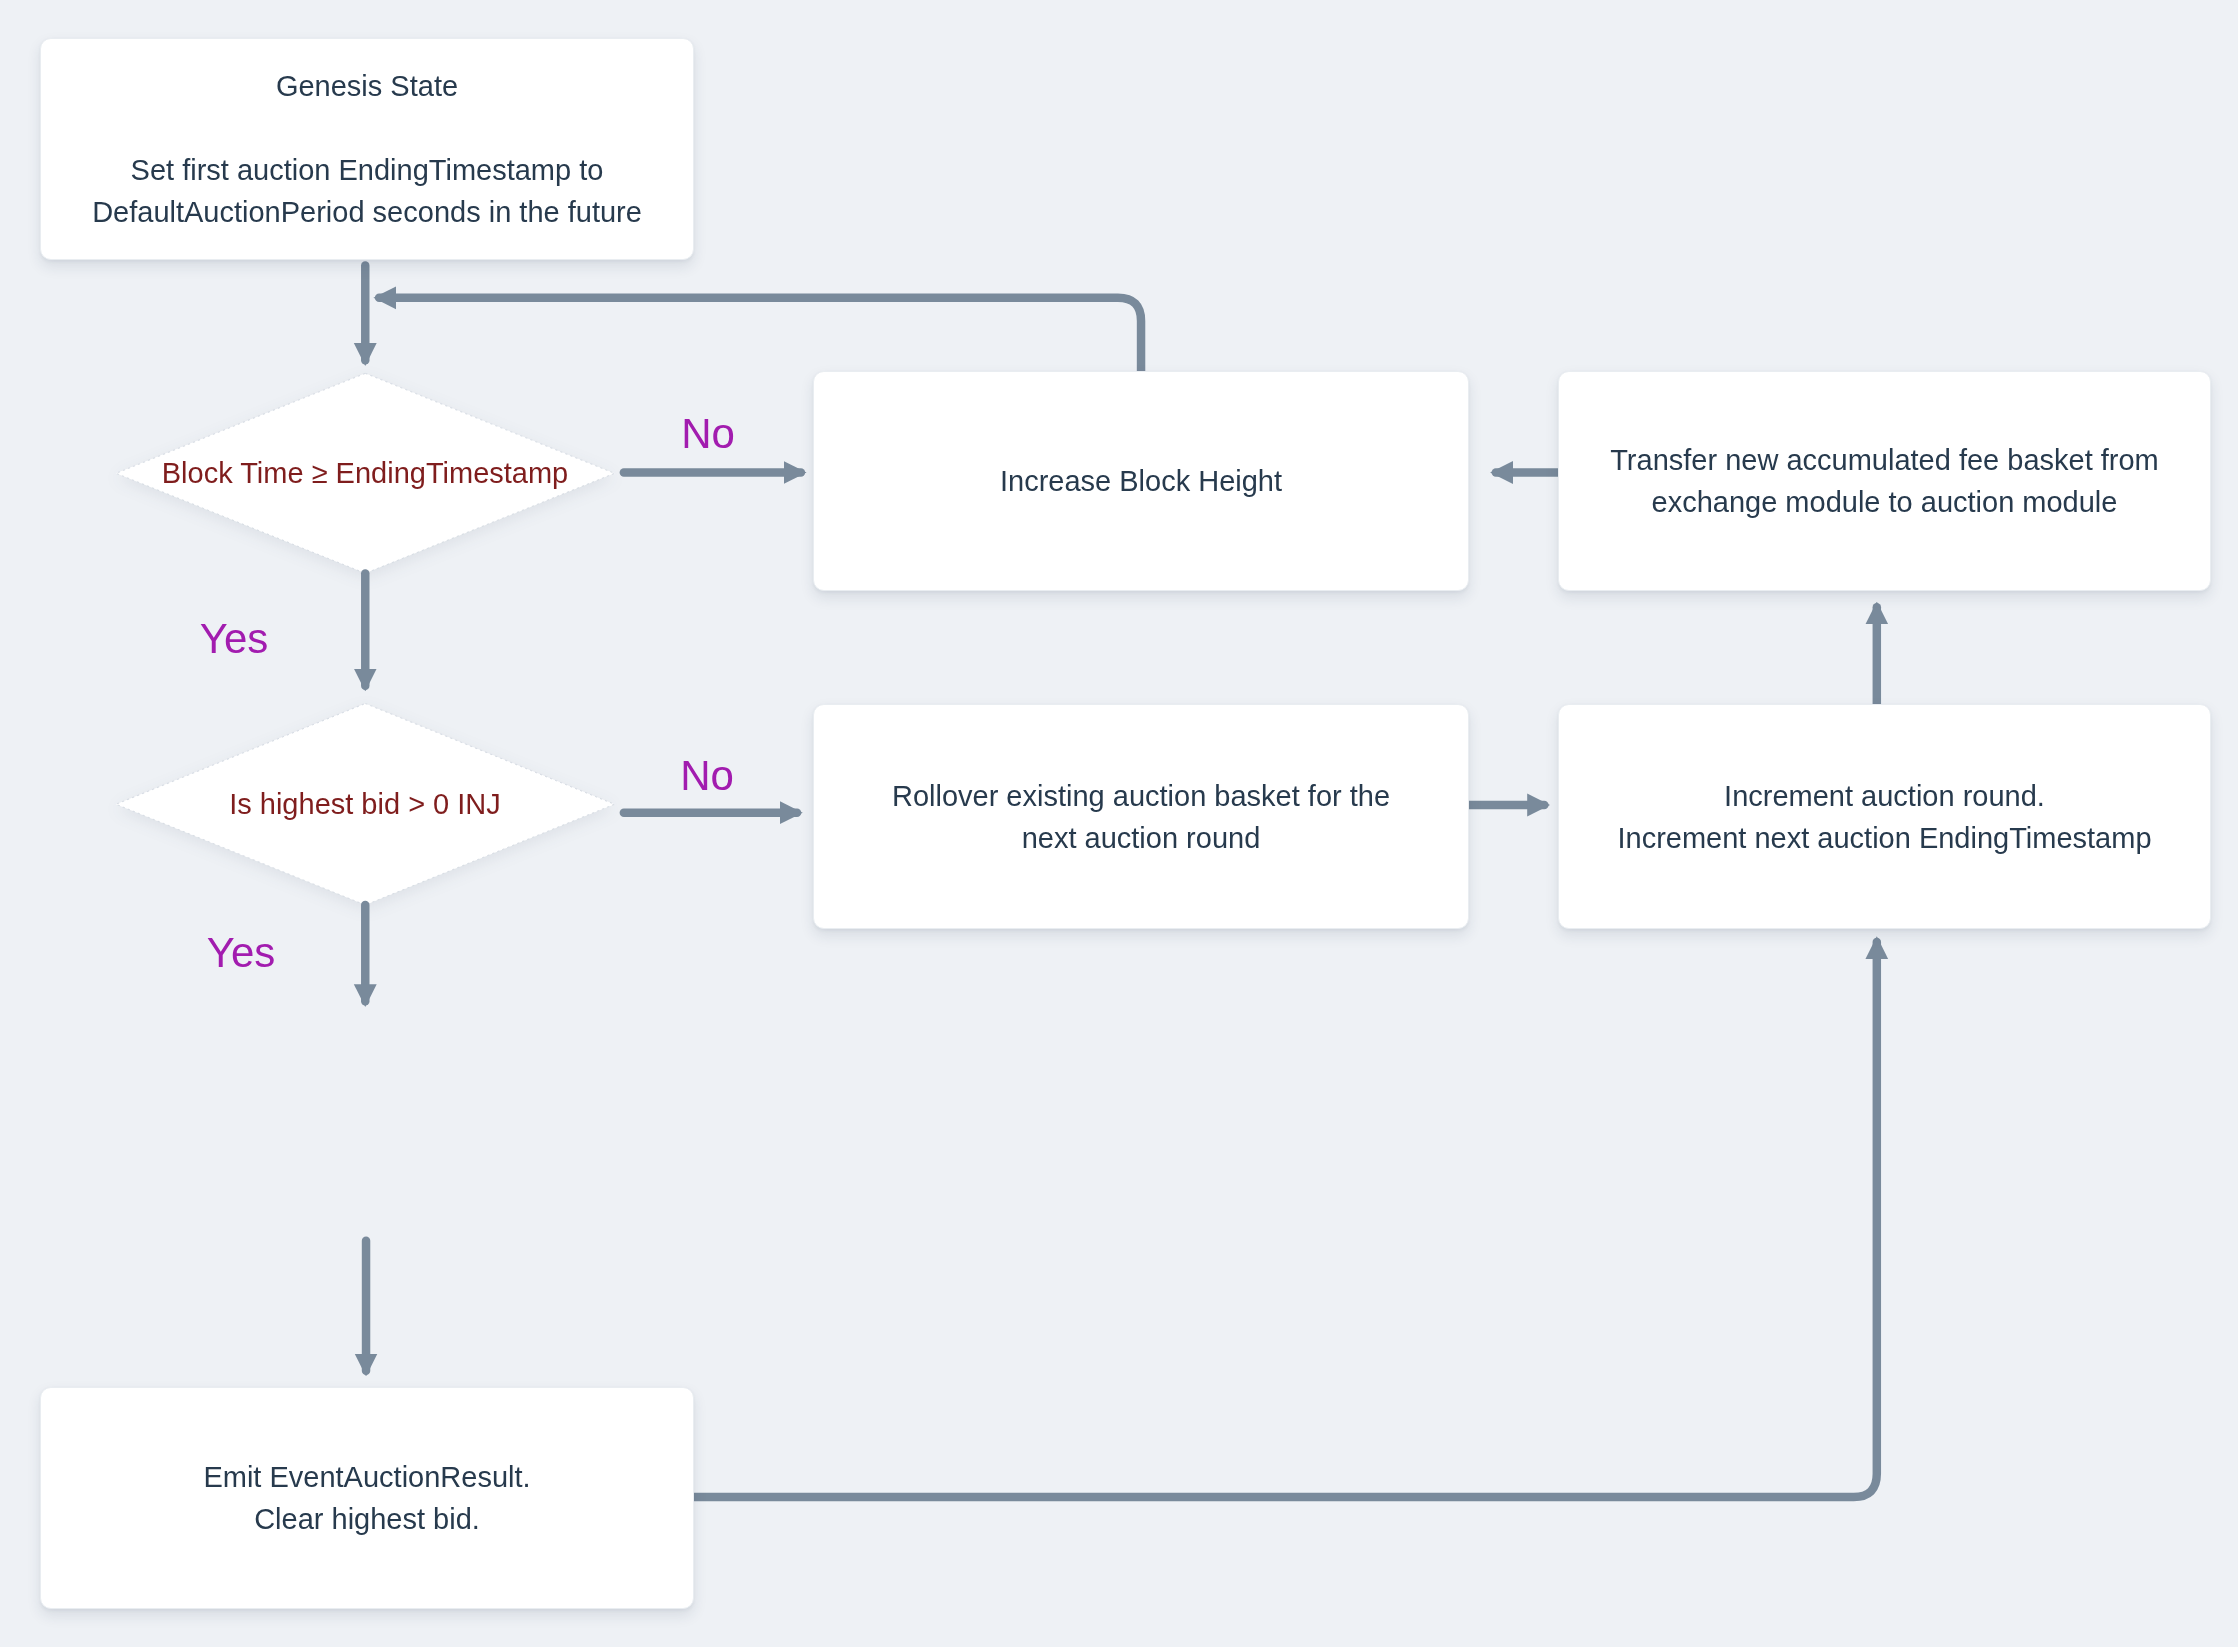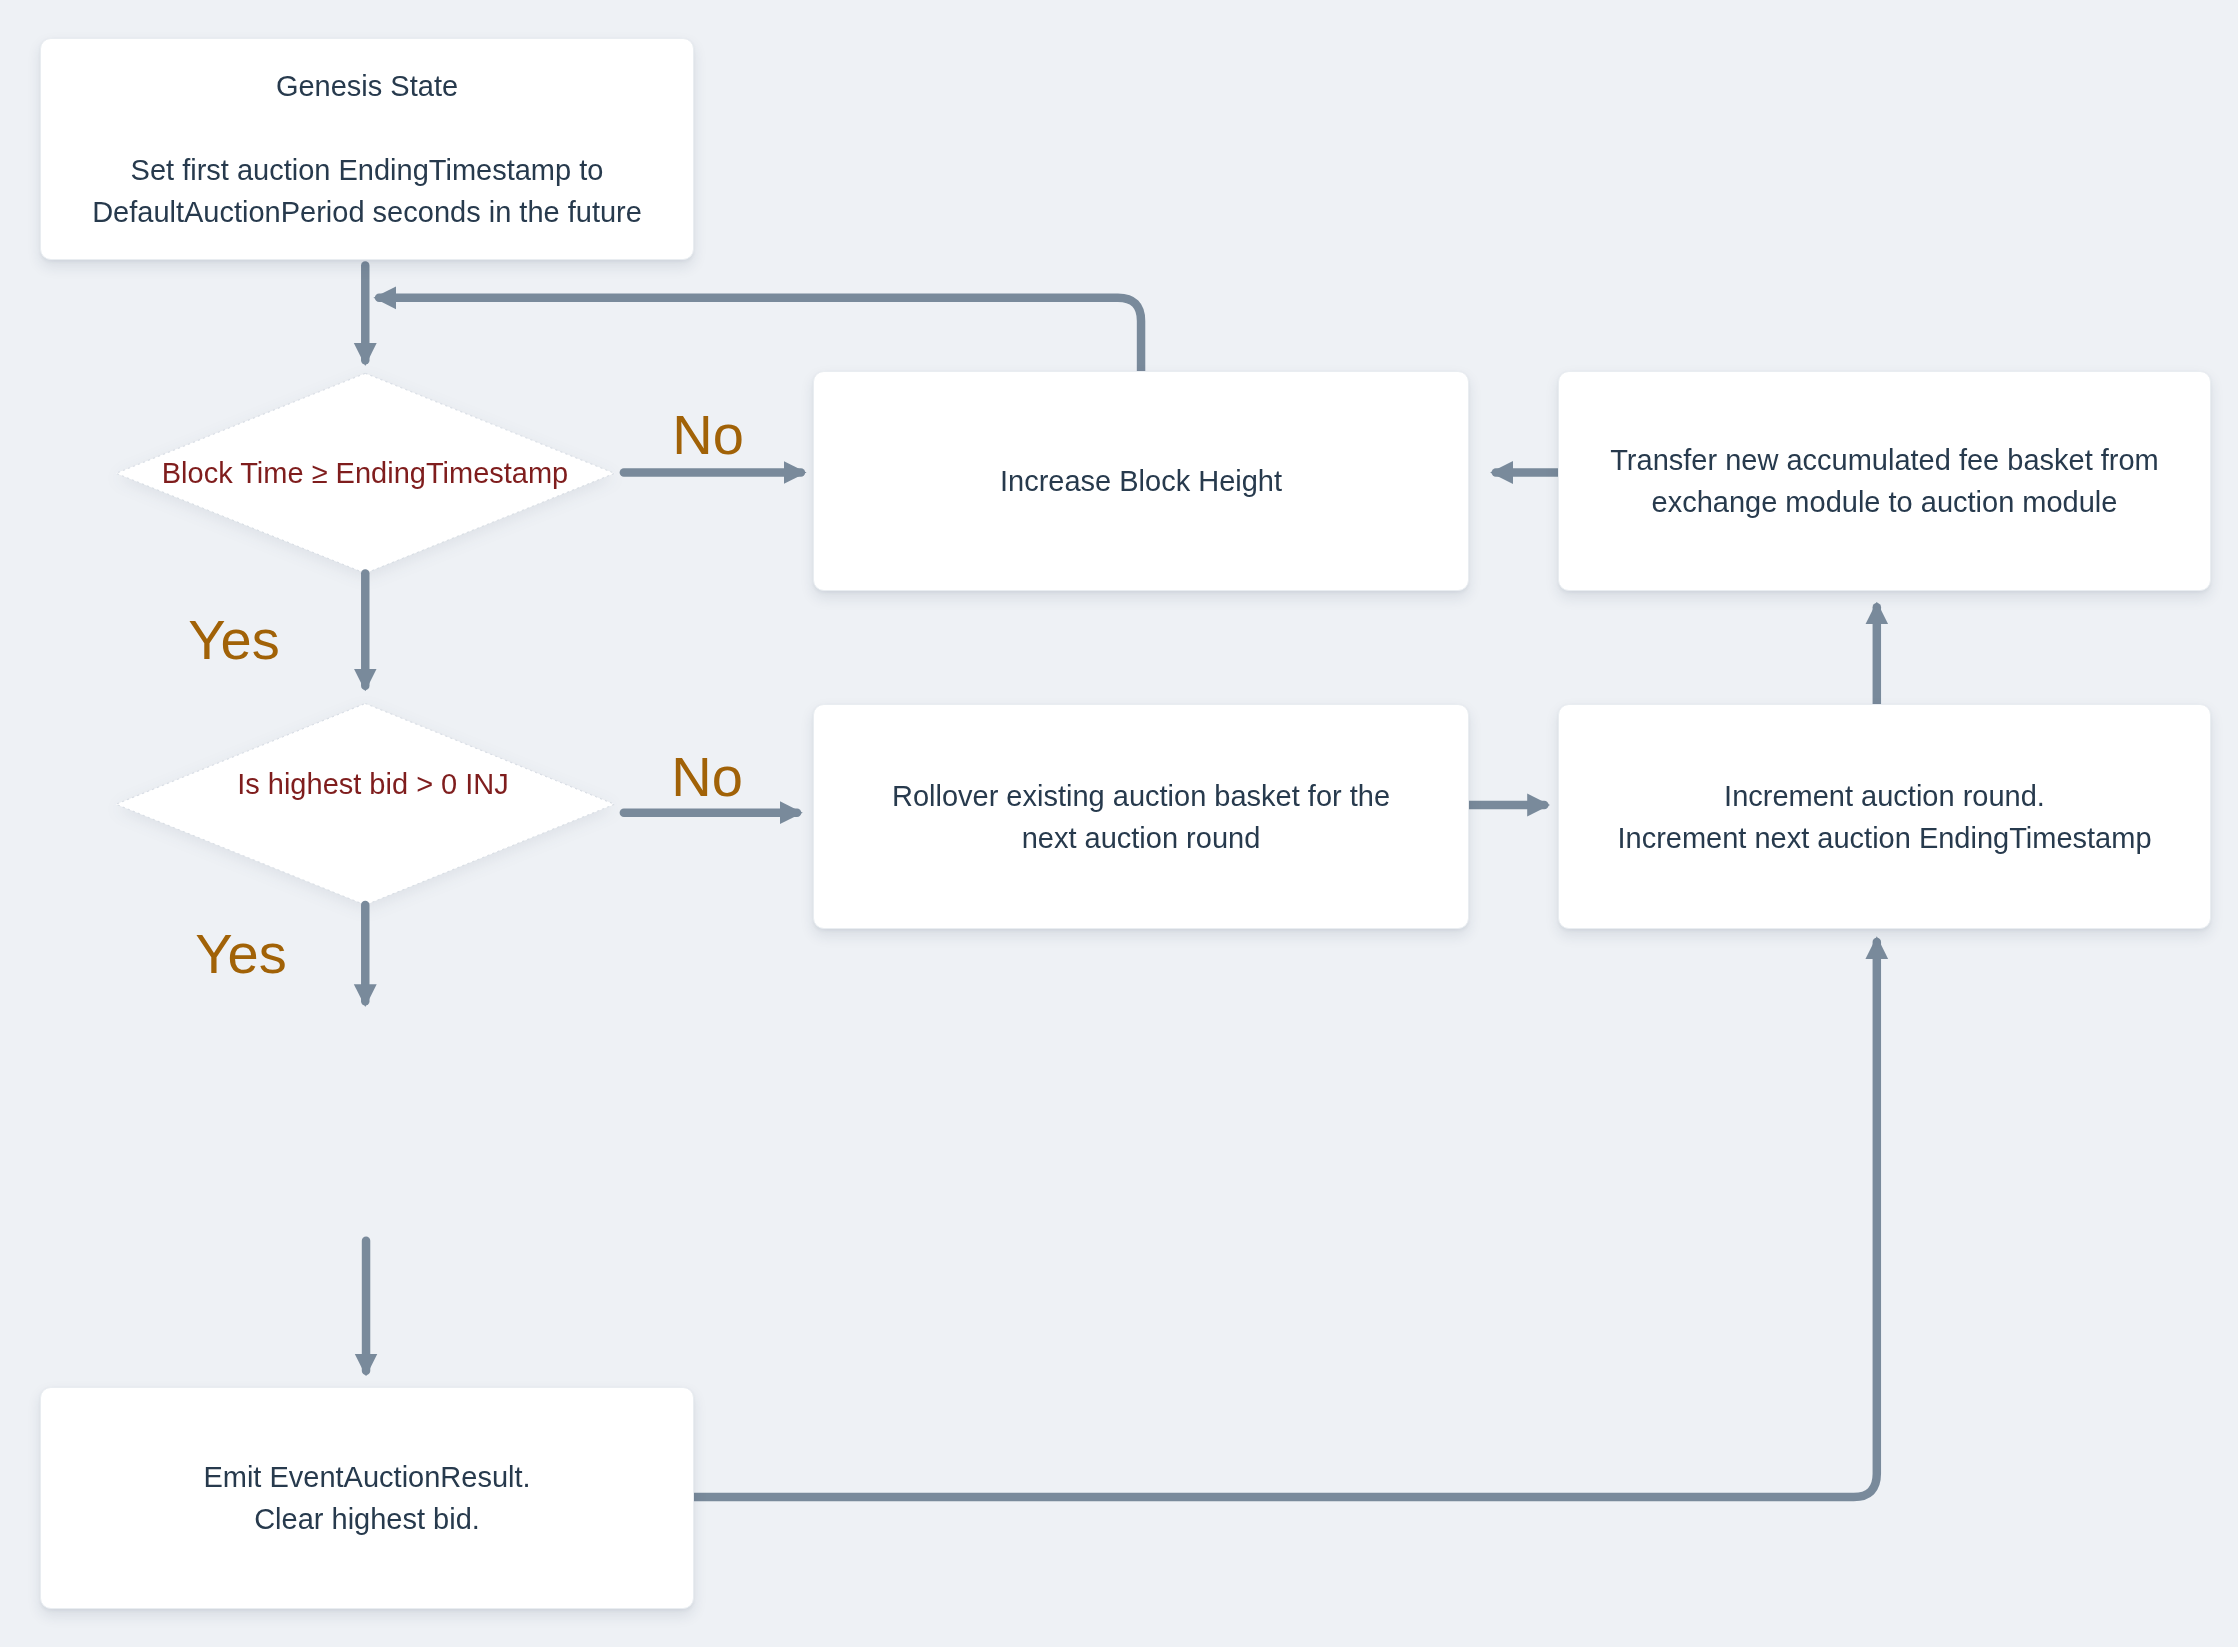--- a/index.html
+++ b/index.html
@@ -30,32 +30,32 @@
   }
   .diamond-label{
     position:absolute;z-index:2;
     transform:translate(-50%,-50%);
     white-space:pre-line;text-align:center;
     font-size:29px;line-height:42px;color:#7f1d1d;
   }
   .edge-label{
     position:absolute;z-index:3;
     transform:translate(-50%,-50%);
-    font-size:56px;font-weight:500;color:#a16207;
+    font-size:42px;font-weight:500;color:#a21caf;
   }
   
   #n-genesis   {left:40px;  top:38px;   width:654px; height:222px;}
   #n-increase  {left:813px;top:371px;  width:656px; height:220px;}
   #n-transfer  {left:1558px;top:371px;  width:653px; height:220px;}
   #n-rollover  {left:813px;top:704px;  width:656px; height:225px;}
   #n-increment {left:1558px;top:704px;  width:653px; height:225px;}
   #n-burn      {left:40px;  top:1018px; width:654px; height:223px;}
   #n-emit      {left:40px;  top:1387px; width:654px; height:222px;}
   #d1-label{left:365px;top:473px;}
-  #d2-label{left:365px;top:784px;margin-left:8px;}
+  #d2-label{left:365px;top:804px;}
   #lbl-no1 {left:708px;top:434px;}
   #lbl-yes1{left:234px;top:639px;}
   #lbl-no2 {left:707px;top:776px;}
   #lbl-yes2{left:241px;top:953px;}
 </style>
 </head>
 <body>
 
 <div id="canvas">
 

